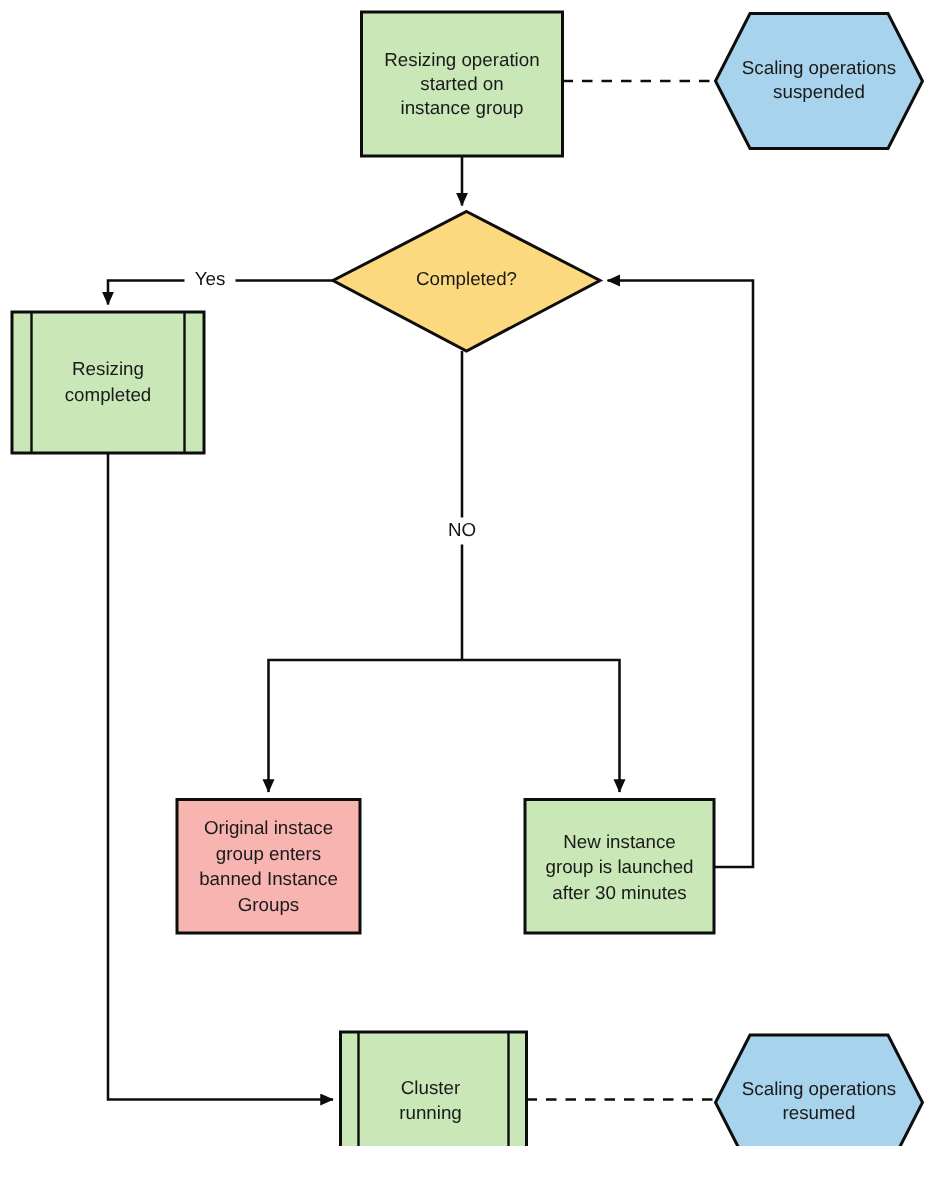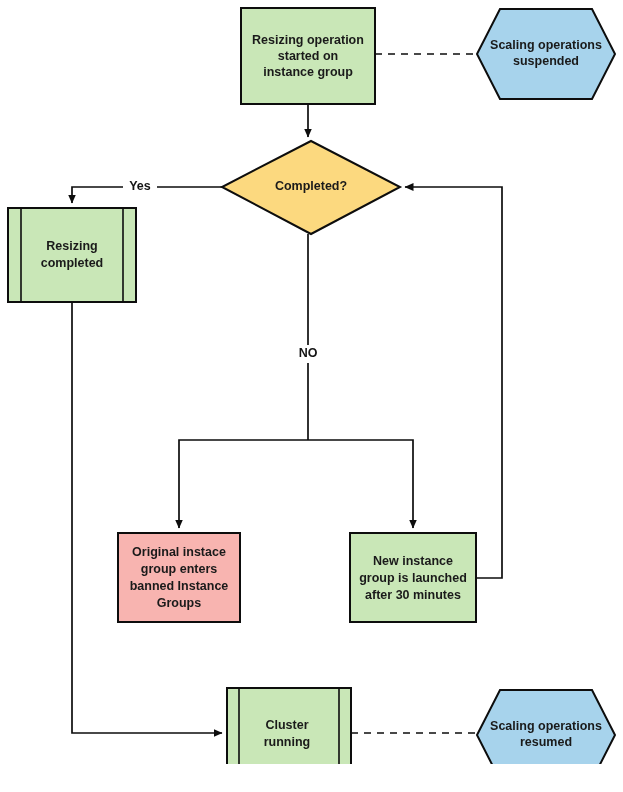--- a/index.html
+++ b/index.html
@@ -9,21 +9,20 @@
   }
   body {
     font-family: "Liberation Sans", sans-serif;
   }
   #canvas {
     position: relative;
     width: 623px;
     height: 764px;
     background: #ffffff;
     overflow: hidden;
-    font-weight: bold;
   }
   #flow-svg {
     position: absolute;
     left: 0;
     top: 0;
     width: 623px;
     height: 792px;
   }
   .node-text {
     font-family: "Liberation Sans", sans-serif;

